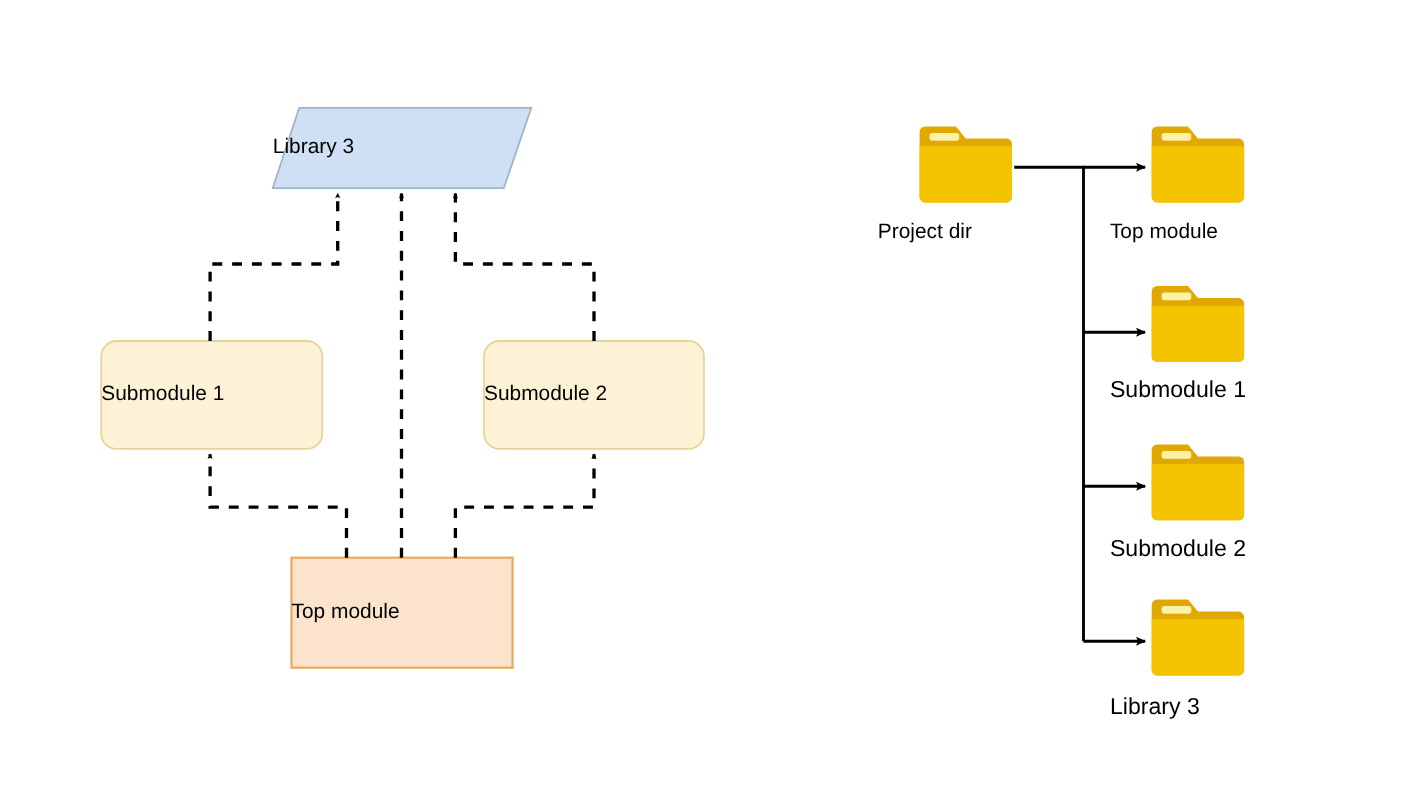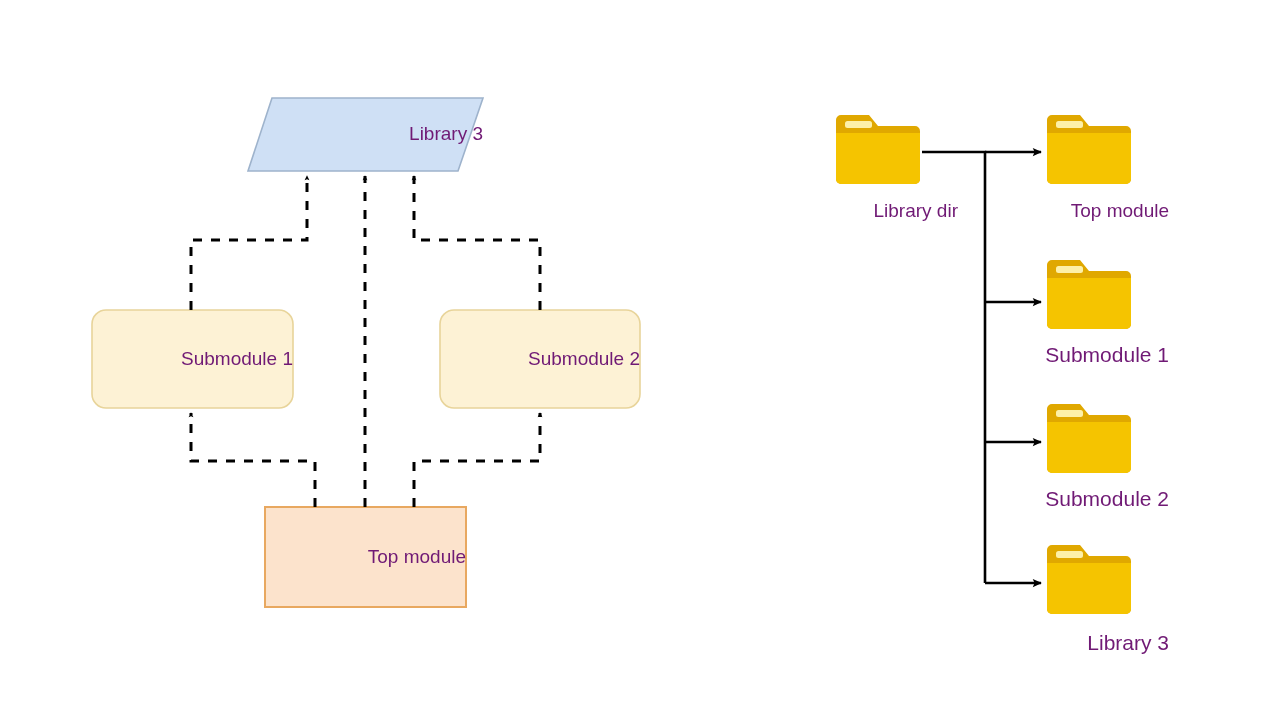--- a/index.html
+++ b/index.html
@@ -25,23 +25,23 @@
   }
   .diagram-svg {
     position: absolute;
     left: 0;
     top: 0;
     width: 1280px;
     height: 720px;
   }
   .node-label {
     position: absolute;
-    text-align: right;
+    text-align: left;
     white-space: nowrap;
-    color: #701a75;
+    color: #000000;
     line-height: 1;
   }
   .box-label {
     font-size: 19px;
   }
   .folder-label {
     font-size: 21px;
   }
   .folder-label-small {
     font-size: 19px;
@@ -137,21 +137,21 @@
   </svg>
 
   <div class="node-label box-label" style="left:248px; top:124px; width:235px;">Library 3</div>
 
   <div class="node-label box-label" style="left:92px; top:349px; width:201px;">Submodule 1</div>
 
   <div class="node-label box-label" style="left:440px; top:349px; width:200px;">Submodule 2</div>
 
   <div class="node-label box-label" style="left:265px; top:547px; width:201px;">Top module</div>
 
-  <div class="node-label folder-label-small" style="left:798px; top:201px; width:160px;">Library dir</div>
+  <div class="node-label folder-label-small" style="left:798px; top:201px; width:160px;">Project dir</div>
 
   <div class="node-label folder-label-small" style="left:1009px; top:201px; width:160px;">Top module</div>
 
   <div class="node-label folder-label" style="left:1009px; top:344px; width:160px;">Submodule 1</div>
 
   <div class="node-label folder-label" style="left:1009px; top:488px; width:160px;">Submodule 2</div>
 
   <div class="node-label folder-label" style="left:1009px; top:632px; width:160px;">Library 3</div>
 
 </div>

